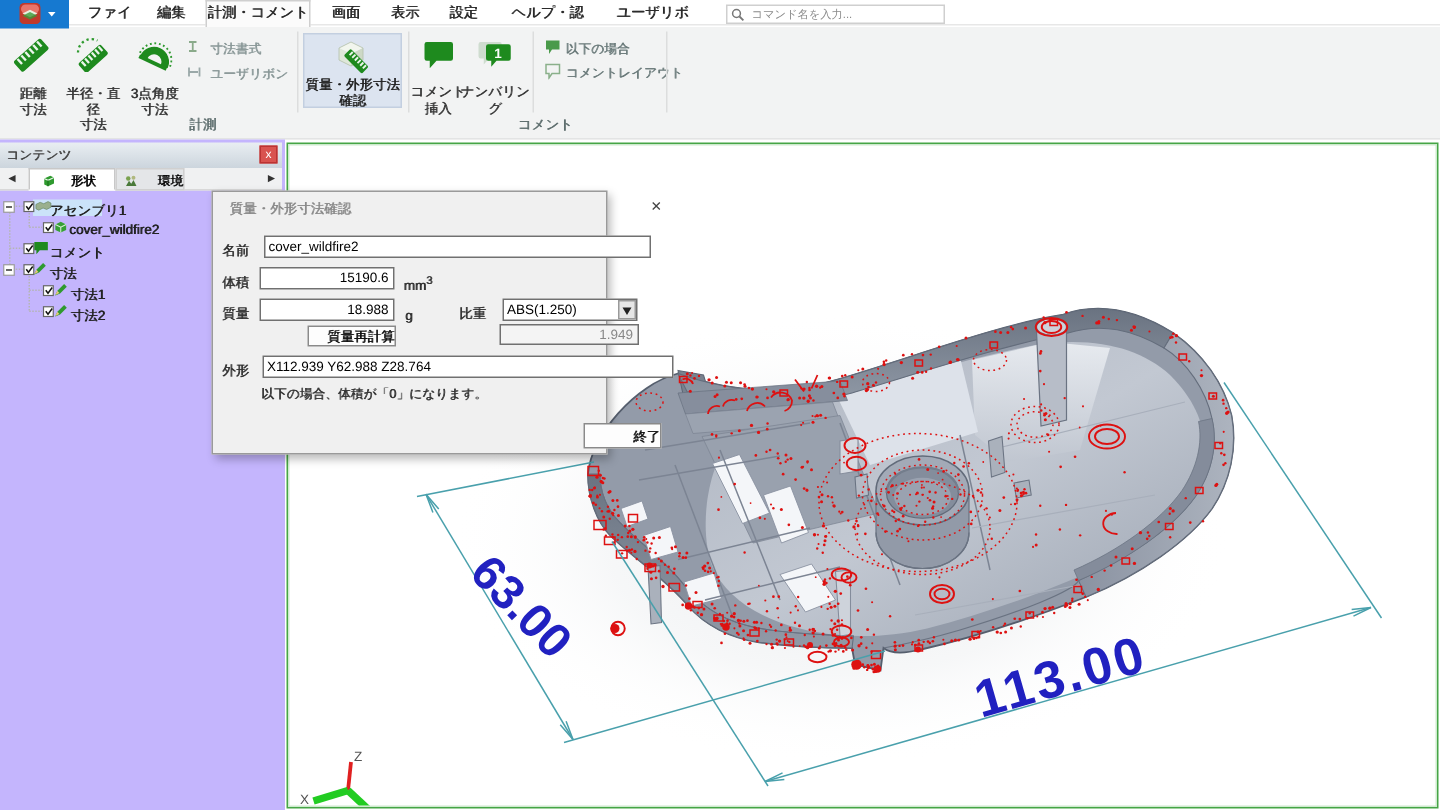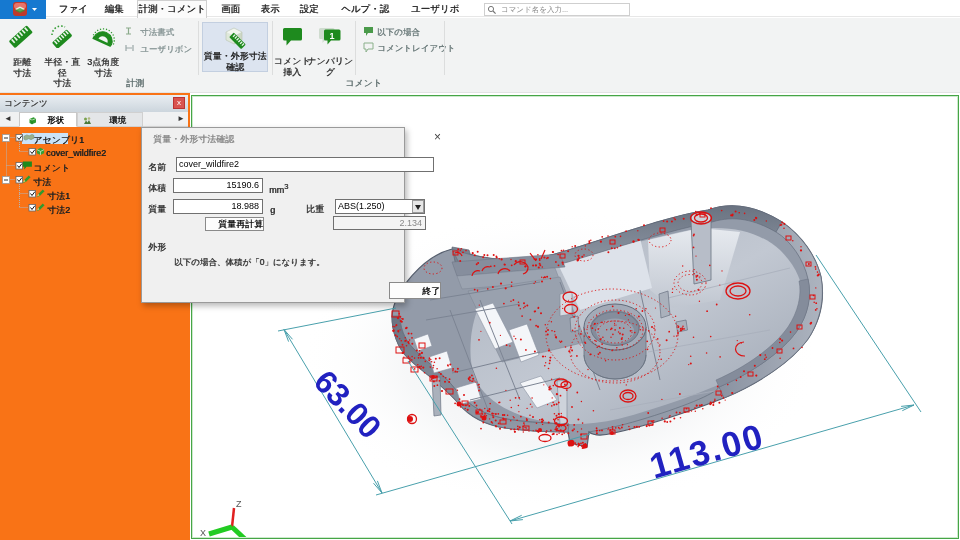--- a/index.html
+++ b/index.html
@@ -12,21 +12,21 @@
 .mtab{position:absolute;top:0;height:18px;line-height:17px;font-size:9.5px;color:#2a2a2a;text-align:center}
 .mtab.active{background:#fbfbfb;border-left:1px solid #cfcfcf;border-right:1px solid #cfcfcf;border-top:1px solid #cfcfcf;line-height:16px}
 #searchbox{position:absolute;left:484px;top:3px;width:146px;height:13px;border:1px solid #cfcfcf;background:#fff;font-size:7.5px;color:#8a8a8a;line-height:12px}
 
 #ribbon{position:absolute;left:0;top:18px;width:960px;height:75px;background:#f2f3f3;border-bottom:1px solid #e3e4e4}
 .rsep{position:absolute;top:3px;width:1px;height:54px;background:#dcdddd}
 .rlabel{position:absolute;top:60px;font-size:9px;color:#5f6f6f}
 .rbtn{position:absolute;top:4px;text-align:center;font-size:9px;color:#383838;line-height:10.5px}
 .rsmall{position:absolute;font-size:8.5px;color:#8a9898}
 
-#panel{position:absolute;left:0;top:93px;width:190px;height:447px;background:#f97316}
+#panel{position:absolute;left:0;top:93px;width:190px;height:447px;background:#c4b5fd}
 #phead{position:absolute;left:0;top:2px;width:188px;height:17px;background:linear-gradient(#e9eef2,#ccd5dd);font-size:8.5px;color:#444;line-height:17px;padding-left:4px}
 #pclose{position:absolute;left:173px;top:4px;width:12px;height:12px;background:#d9534f;border:1px solid #b33;color:#fff;font-size:8px;line-height:10px;text-align:center}
 #ptabs{position:absolute;left:0;top:19px;width:188px;height:15px;background:#f0f1f2;border-bottom:1px solid #d8d8d8}
 .ptab{position:absolute;top:0;height:15px;font-size:8.5px;line-height:15px;text-align:center}
 .tree{position:absolute;font-size:9px;color:#222;white-space:nowrap}
 
 #vp{position:absolute;left:191px;top:95px;width:768px;height:444px;border:1px solid #46a546;box-shadow:inset 0 0 0 1px #cdeacd;background:#fff}
 #scene{position:absolute;left:193px;top:96px;width:764px;height:441px}
 
 #dialog{position:absolute;left:141px;top:127px;width:264px;height:176px;background:#f0f0f0;border:1px solid #9a9a9a;box-shadow:2px 3px 6px rgba(0,0,0,.28);font-size:9px;color:#222}
@@ -1015,21 +1015,21 @@
         <text x="236" y="507" font-family="Liberation Sans" font-size="9" fill="#555">Z</text>
         <text x="200" y="536" font-family="Liberation Sans" font-size="9" fill="#555">X</text>
       </g>
     </svg>
 
 <div id="panel">
  <div id="phead">コンテンツ</div>
  <div id="pclose">x</div>
  <div id="ptabs"></div>
  <div class="ptab" style="left:19px;top:19px;width:58px;background:#fff;border:1px solid #c8c8c8;border-bottom:1px solid #fff;text-align:left;padding-left:27px">形状</div>
- <div class="ptab" style="left:77px;top:19px;width:66px;background:#e4e6e8;border:1px solid #d0d0d0;text-align:center;padding-left:15px">環境</div>
+ <div class="ptab" style="left:77px;top:19px;width:46px;background:#e4e6e8;border:1px solid #d0d0d0;text-align:right;padding-left:15px">環境</div>
  <svg class="abs" style="left:28px;top:23px" width="9" height="9" viewBox="0 0 9 9">
         <path d="M1.5 3 l4-1.8 2.5 1.2 v4 l-4 1.8 -2.5-1.2 z" fill="#2f9a2f"></path>
         <path d="M1.5 3 l2.5 1.2 4-1.8" fill="none" stroke="#e8f5e8" stroke-width=".7"></path>
         <path d="M4 4.2 v4" stroke="#1a701a" stroke-width=".7"></path>
       </svg>
  <svg class="abs" style="left:83px;top:23px" width="9" height="9" viewBox="0 0 9 9">
         <circle cx="2.5" cy="3" r="1.5" fill="#7aa24e"></circle>
         <circle cx="6" cy="2.5" r="1.3" fill="#b0b87e"></circle>
         <path d="M1 8 l2-3.5 1.5 2 1.5-2.5 2 4z" fill="#4a7a3a"></path>
       </svg>
@@ -1118,19 +1118,20 @@
  <div class="fld" style="left:31px;top:50px;width:90px;height:15px;text-align:right;padding-right:3px">15190.6</div>
  <div class="lbl" style="left:127px;top:54px">mm<sup>3</sup></div>
  <div class="lbl" style="left:6px;top:75px">質量</div>
  <div class="fld" style="left:31px;top:71px;width:90px;height:15px;text-align:right;padding-right:3px">18.988</div>
  <div class="lbl" style="left:128px;top:77px">g</div>
  <div class="lbl" style="left:164px;top:75px">比重</div>
  <div class="fld" style="left:193px;top:71px;width:90px;height:15px;padding-left:2px">ABS(1.250)</div>
  <div class="abs" style="left:270px;top:72px;width:12px;height:13px;background:#e6e6e6;border:1px solid #9a9a9a"></div>
       <div class="abs" style="left:273px;top:77px;width:0;height:0;border-left:3.5px solid transparent;border-right:3.5px solid transparent;border-top:5px solid #222"></div>
  <div class="dbtn" style="left:63px;top:89px;width:59px;height:14px;line-height:13px">質量再計算</div>
- <div class="fld" style="left:191px;top:88px;width:93px;height:14px;text-align:right;padding-right:3px;background:#f4f4f4;color:#888">2.134</div>
+ <div class="fld" style="left:191px;top:88px;width:93px;height:14px;text-align:right;padding-right:3px;background:#f4f4f4;color:#888">1.949</div>
  <div class="lbl" style="left:6px;top:113px">外形</div>
+ <div class="fld" style="left:33px;top:109px;width:274px;height:15px;padding-left:2px">X112.939 Y62.988 Z28.764</div>
  <div class="note" style="top:130px">以下の場合、体積が「0」になります。</div>
  <div class="dbtn" style="left:247px;top:154px;width:52px;height:17px;line-height:16px">終了</div>
 </div>
 
 </div>
 
 </body></html>

